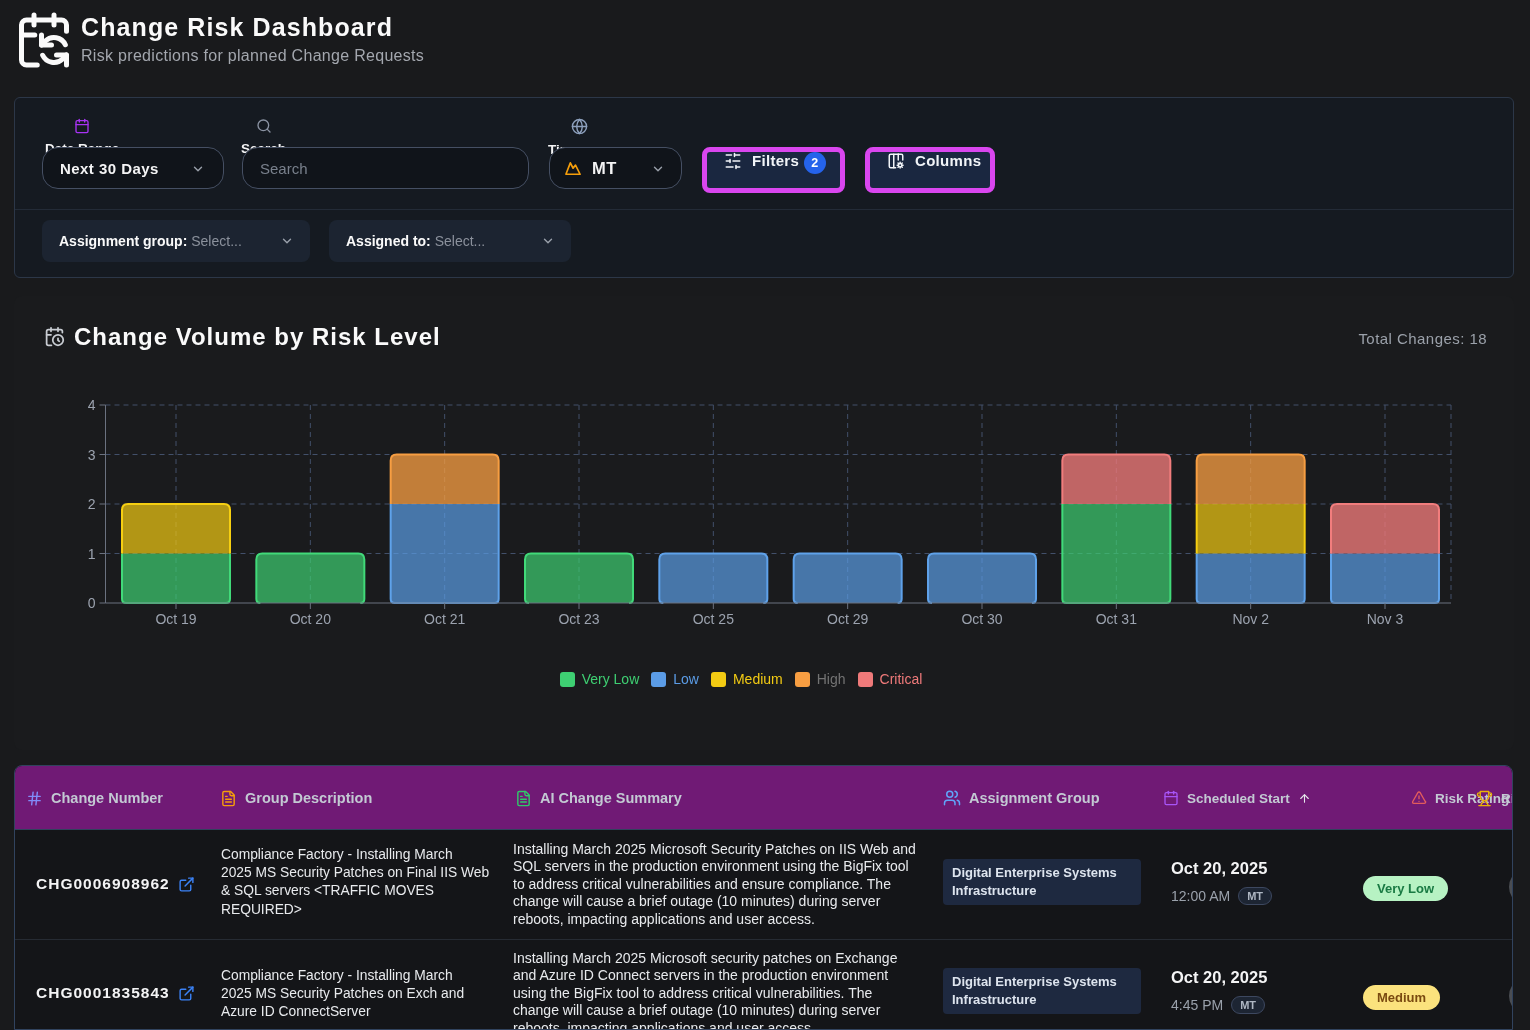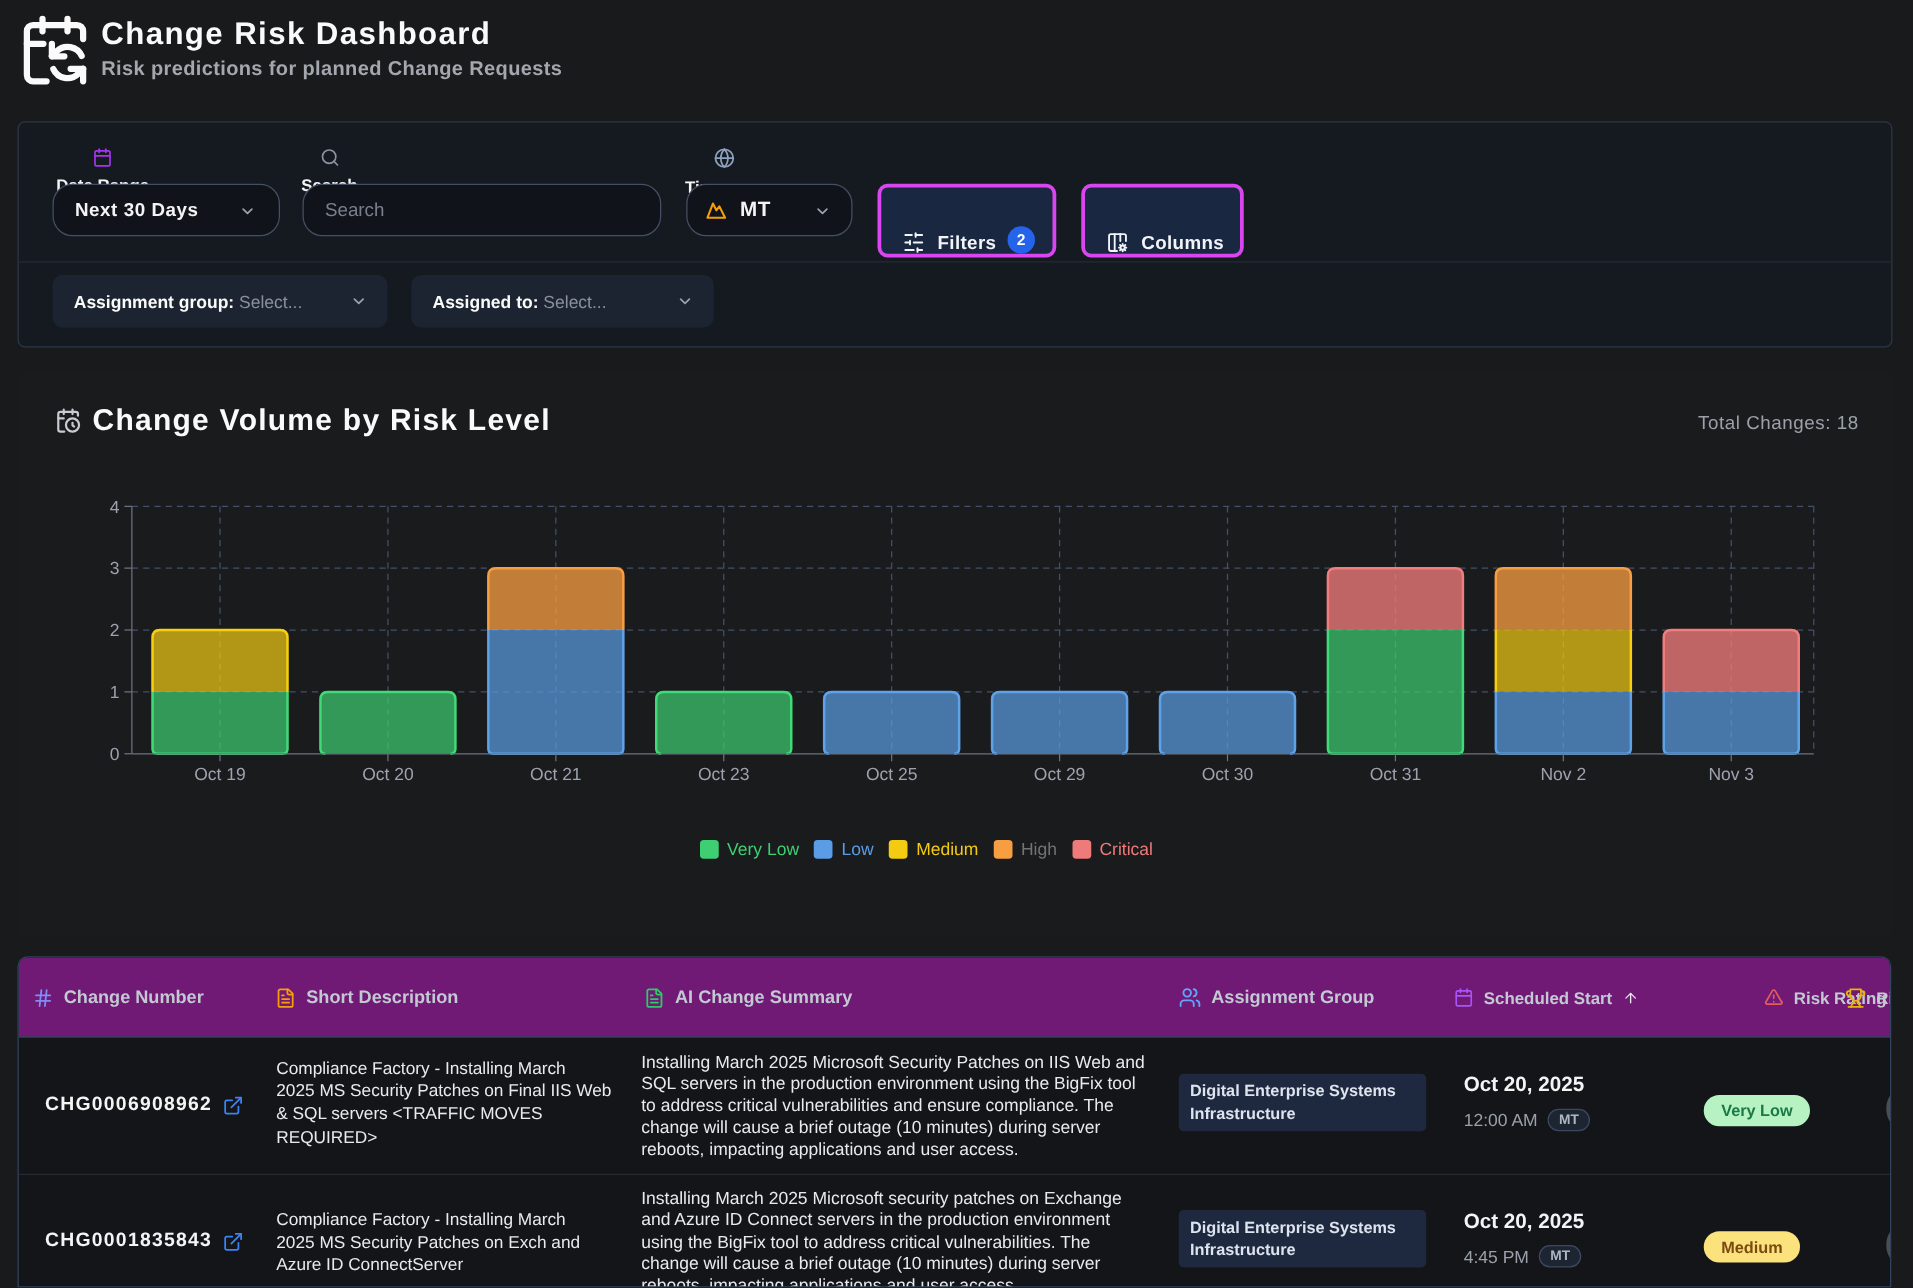--- a/index.html
+++ b/index.html
@@ -4,27 +4,27 @@
 <style>
 * { margin:0; padding:0; box-sizing:border-box; }
 html,body { width:1530px; height:1030px; overflow:hidden; background:#191a1c; font-family:"Liberation Sans",sans-serif; }
 .abs { position:absolute; }
 body { position:relative; }
 svg.ic { display:block; }
 
 
 #logo { left:14px; top:10px; }
 #h1 { left:81px; top:13px; font-size:25px; font-weight:bold; color:#fafafa; letter-spacing:1.1px; }
-#sub { left:81px; top:47px; font-size:16px; color:#a3a7ae; letter-spacing:.3px;font-weight:bold; }
+#sub { left:81px; top:47px; font-size:16px; color:#a3a7ae; letter-spacing:.3px; }
 
 
 #fpanel { left:14px; top:97px; width:1500px; height:181px; background:#151a21; border:1px solid #2c3748; border-radius:6px; }
 .flabel { position:absolute; display:flex; align-items:center; gap:7px; font-size:13.5px; font-weight:bold; color:#f4f4f5;flex-direction:column; }
 .field { position:absolute; height:42px; background:#10141a; border:1px solid #454f63; border-radius:16px; display:flex; align-items:center; }
-.btn { position:absolute; height:59px; background:#1a2740; border:3px solid #d946ef; border-radius:8px; display:flex; align-items:flex-end; color:#f1f4f8; font-size:15px; font-weight:bold; letter-spacing:.3px; }
+.btn { position:absolute; height:46px; background:#1a2740; border:5px solid #d946ef; border-radius:8px; display:flex; align-items:flex-start; color:#f1f4f8; font-size:15px; font-weight:bold; letter-spacing:.3px; }
 .chip { position:absolute; height:42px; background:#1c2431; border-radius:8px; display:flex; align-items:center; font-size:14px; color:#fafafa; }
 .chev { width:14px; height:14px; }
 #fdivider { left:14px; top:208px; width:1500px; height:1px; background:#232b37; }
 
 
 #chartcard { left:14px; top:296px; width:1500px; height:454px; background:#1a1b1d; border-radius:8px; }
 #ctitle { left:74px; top:323px; font-size:24px; font-weight:bold; color:#fafafa; letter-spacing:1.0px; }
 #ctotal { right:43px; top:330px; font-size:15px; color:#9ba1aa; letter-spacing:.45px; }
 #legend { left:-24px; top:671px; width:1530px; display:flex; justify-content:center; }
 #legend { gap:0; }
@@ -281,21 +281,21 @@
       <span>Change Number</span>
     </div>
     <div class="th" style="left:205px;">
       <svg class="ic" width="17" height="17" viewBox="0 0 24 24" fill="none" stroke="#f59e0b" stroke-width="2" stroke-linecap="round" stroke-linejoin="round">
           <path d="M15 2H6a2 2 0 0 0-2 2v16a2 2 0 0 0 2 2h12a2 2 0 0 0 2-2V7Z"></path>
           <path d="M14 2v4a2 2 0 0 0 2 2h4"></path>
           <path d="M10 9H8"></path>
           <path d="M16 13H8"></path>
           <path d="M16 17H8"></path>
         </svg>
-      <span>Short Description</span>
+      <span>Group Description</span>
     </div>
     <div class="th" style="left:500px;">
       <svg class="ic" width="17" height="17" viewBox="0 0 24 24" fill="none" stroke="#2fc96a" stroke-width="2" stroke-linecap="round" stroke-linejoin="round">
           <path d="M15 2H6a2 2 0 0 0-2 2v16a2 2 0 0 0 2 2h12a2 2 0 0 0 2-2V7Z"></path>
           <path d="M14 2v4a2 2 0 0 0 2 2h4"></path>
           <path d="M10 9H8"></path>
           <path d="M16 13H8"></path>
           <path d="M16 17H8"></path>
         </svg>
       <span>AI Change Summary</span>

